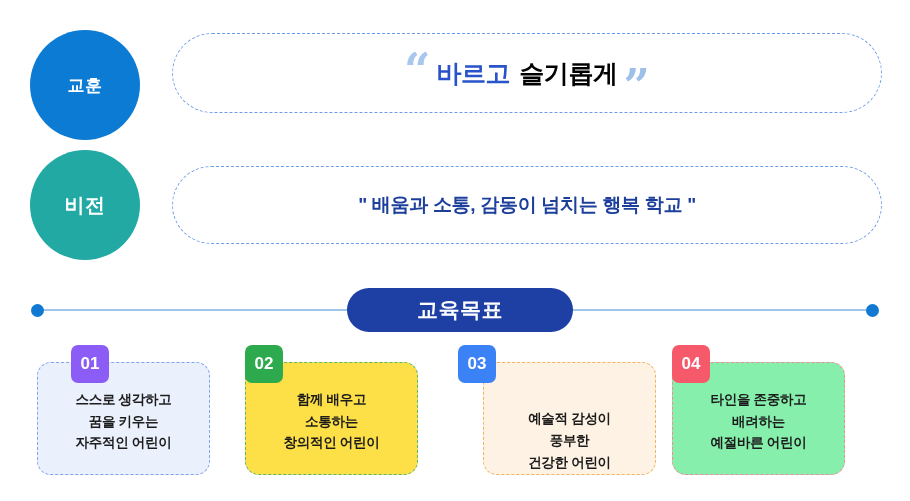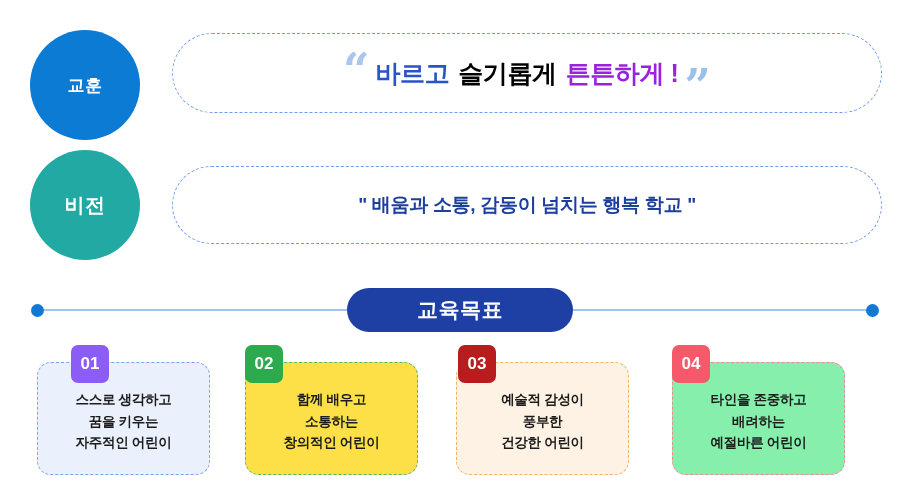--- a/index.html
+++ b/index.html
@@ -177,21 +177,21 @@
     font-weight: 700;
     display: flex;
     align-items: center;
     justify-content: center;
     z-index: 3;
   }
 
   
   .card-1  { left: 37px;  }
   .card-2  { left: 245px; }
-  .card-3  { left: 456px; }
+  .card-3  { left: 483px; align-items: flex-end; }
   .card-4  { left: 672px; }
 
   .badge-1 { left: 37px;  }
   .badge-2 { left: 245px; }
   .badge-3 { left: 458px; }
   .badge-4 { left: 672px; }
 </style>
 </head>
 <body>
 
@@ -199,21 +199,20 @@
 
   <div class="abs round-label motto" style="background: rgb(12, 123, 212);">
     <span>교훈</span>
   </div>
 
   <div class="abs dashed-pill motto-pill">
     <div class="motto-line">
       <span class="qmark open">“</span>
       <span class="motto-seg seg-1" style="color: rgb(41, 83, 200);">바르고</span>
       <span class="motto-seg seg-2" style="color: #000000; text-align: center;">슬기롭게</span>
-      <span class="motto-seg seg-3" style="color: rgb(153, 34, 221);">튼튼하게 !</span>
       <span class="qmark close">”</span>
     </div>
   </div>
 
   <div class="abs round-label vision" style="background: rgb(34, 169, 163);">
     <span>비전</span>
   </div>
 
   <div class="abs dashed-pill vision-pill">
     <span class="vision-text" style="color: rgb(29, 63, 156);">" 배움과 소통, 감동이 넘치는 행복 학교 "</span>
@@ -237,21 +236,21 @@
   <div class="abs goal-card card-2" style="border-color: rgb(88, 184, 112); background: #fde047;">
     <div class="card-text">함께 배우고<br>소통하는<br>창의적인 어린이</div>
   </div>
   <div class="abs goal-badge badge-2" style="background: rgb(46, 170, 78);">
     <span>02</span>
   </div>
 
   <div class="abs goal-card card-3" style="border-color: rgb(245, 180, 90); background: rgb(253, 242, 227);">
     <div class="card-text">예술적 감성이<br>풍부한<br>건강한 어린이</div>
   </div>
-  <div class="abs goal-badge badge-3" style="background: #b91c1c;">
+  <div class="abs goal-badge badge-3" style="background: #3b82f6;">
     <span>03</span>
   </div>
 
   <div class="abs goal-card card-4" style="border-color: rgb(244, 137, 154); background: #86efac;">
     <div class="card-text">타인을 존중하고<br>배려하는<br>예절바른 어린이</div>
   </div>
   <div class="abs goal-badge badge-4" style="background: rgb(245, 89, 106);">
     <span>04</span>
   </div>
 

